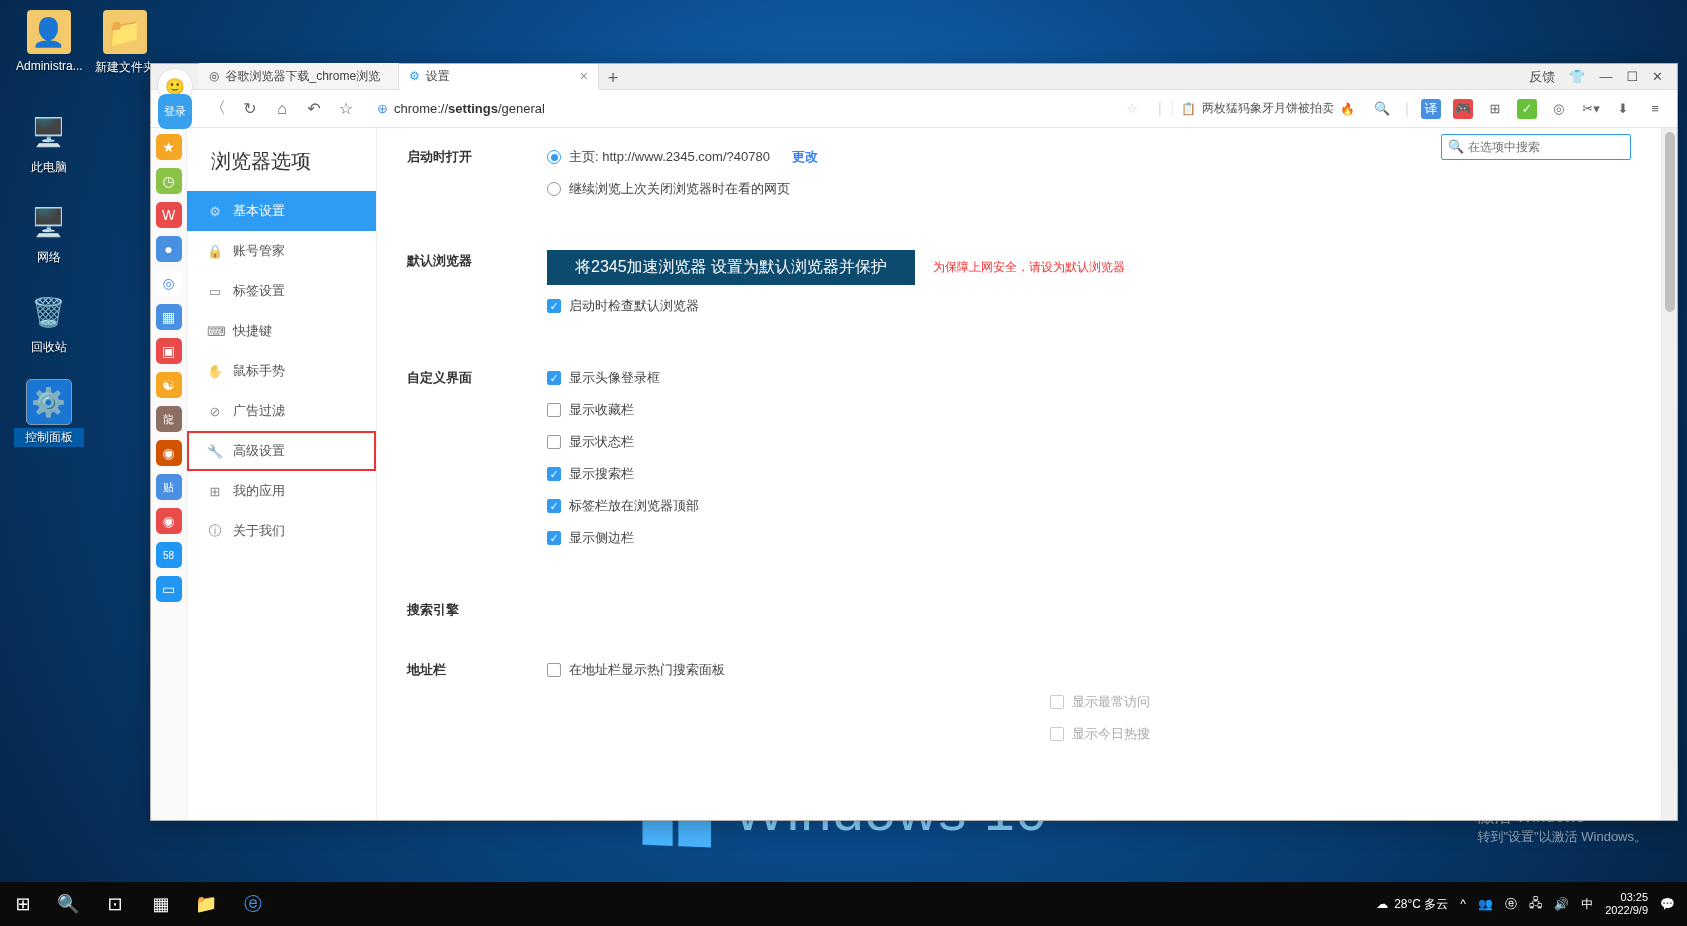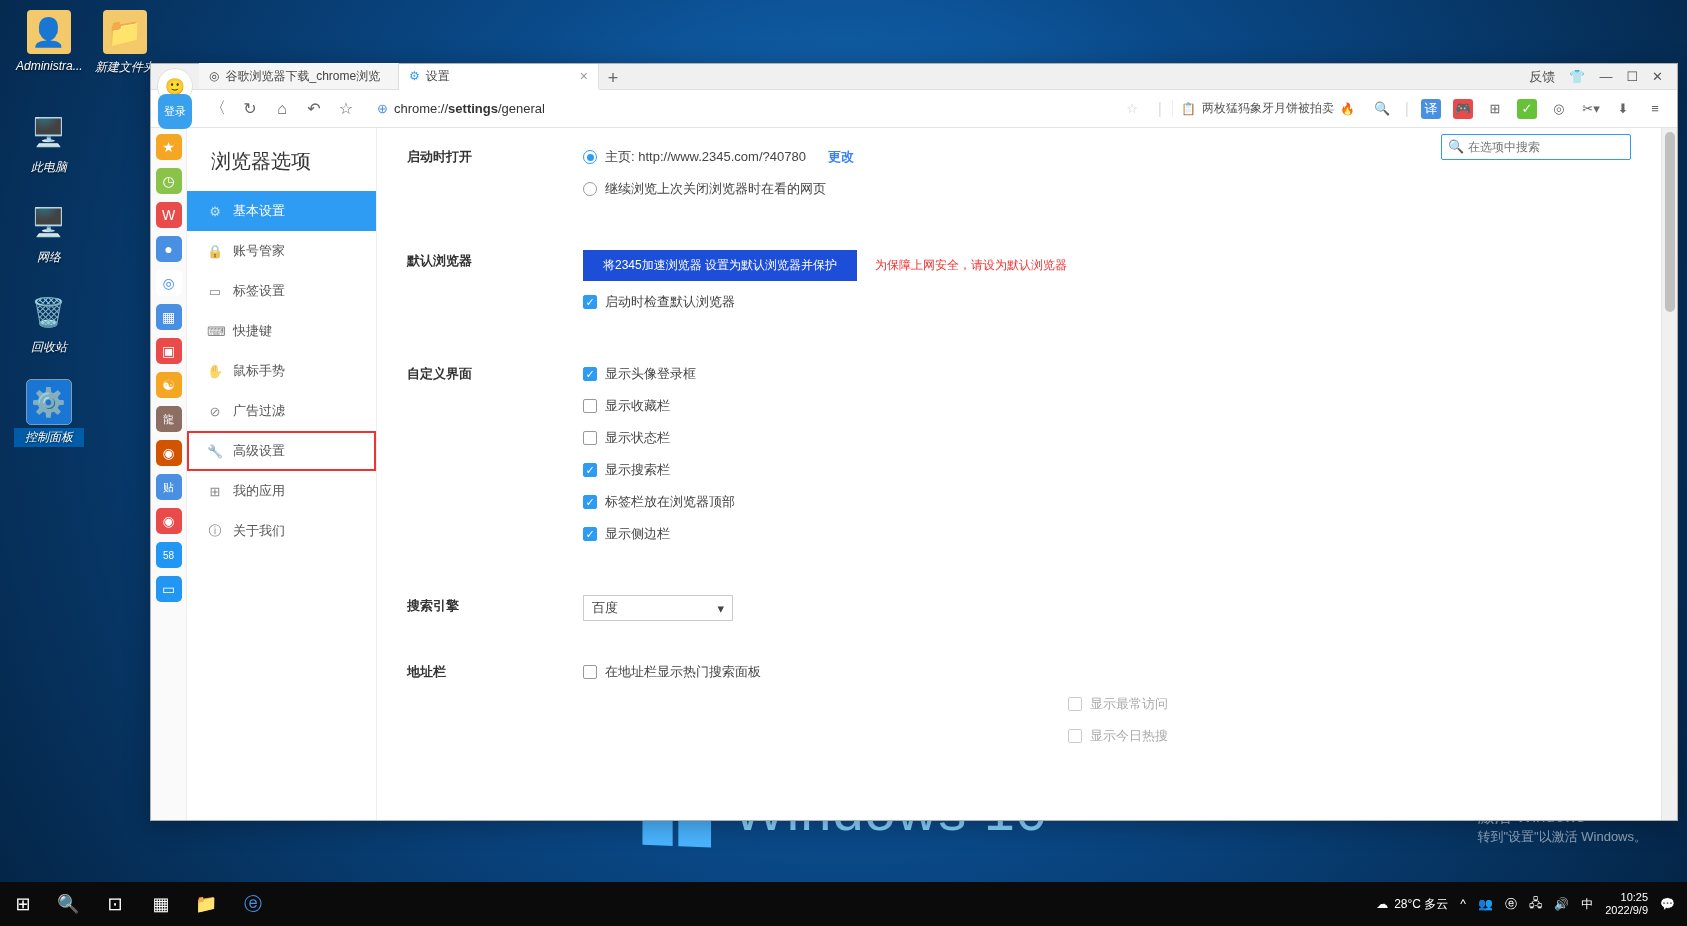--- a/index.html
+++ b/index.html
@@ -9,21 +9,21 @@
   background: radial-gradient(circle at 50% 40%, #1a7fd6 0%, #0a4a8a 45%, #042445 100%);
   overflow: hidden;
   position: relative;
 }
 
 
 .desktop { position: absolute; top: 0; left: 0; width: 100%; height: 100%; }
 .dicon { position: absolute; width: 70px; text-align: center; color: #fff; font-size: 12px; cursor: pointer; }
 .dicon .ibox { width: 44px; height: 44px; margin: 0 auto 4px; display: flex; align-items: center; justify-content: center; font-size: 28px; border-radius: 4px; }
 .dicon.selected .ibox { outline: 1px solid rgba(255,255,255,.5); background: rgba(255,255,255,.15); }
-.dlabel { display: block; text-shadow: 0 1px 2px rgba(0,0,0,.7); padding: 1px 2px; font-style: italic; }
+.dlabel { display: block; text-shadow: 0 1px 2px rgba(0,0,0,.7); padding: 1px 2px; }
 
 
 .browser {
   position: absolute; left: 150px; top: 63px; right: 9px; bottom: 105px;
   background: #fff; border: 1px solid #b0b0b0; box-shadow: 0 4px 24px rgba(0,0,0,.3);
   display: flex; flex-direction: column;
 }
 .titlebar {
   height: 26px; background: #f0f0f0; display: flex; align-items: stretch;
   border-bottom: 1px solid #e0e0e0;
@@ -69,32 +69,32 @@
 .nav-item { height:40px; display:flex; align-items:center; gap:10px; padding-left:20px; font-size:13px; color:#555; cursor:pointer; }
 .nav-item.active { background:#2f9cf4; color:#fff; }
 .nav-item .ni { width:16px; text-align:center; opacity:.7; }
 .nav-highlight { outline:2px solid #e33; outline-offset:-2px; }
 
 .content { flex:1; overflow-y:auto; padding:18px 30px; position:relative; }
 .search-wrap { position:absolute; right:30px; top:6px; }
 .search-box { width:190px; height:26px; border:1px solid #2f9cf4; border-radius:2px; padding:0 8px 0 26px; font-size:12px; color:#888; background:#fff; }
 .search-icon { position:absolute; left:7px; top:5px; color:#2f9cf4; font-size:13px; }
 
-.section { display:flex; margin-bottom:40px;gap:36px; }
+.section { display:flex; margin-bottom:40px; }
 .section-label { width:140px; font-size:13px; color:#333; font-weight: bold; padding-top:2px; }
 .section-body { flex:1; font-size:13px; color:#444; }
 .radio-row, .check-row { display:flex; align-items:center; gap:8px; margin-bottom:10px; min-height:22px; }
 .radio { width:14px; height:14px; border-radius:50%; border:1px solid #999; display:inline-flex; align-items:center; justify-content:center; }
 .radio.on { border-color:#2f9cf4; }
 .radio.on::after { content:""; width:7px; height:7px; background:#2f9cf4; border-radius:50%; }
 .chk { width:14px; height:14px; border:1px solid #999; border-radius:2px; display:inline-flex; align-items:center; justify-content:center; background:#fff; }
 .chk.on { background:#2f9cf4; border-color:#2f9cf4; color:#fff; font-size:11px; }
 .chk.on::after { content:"✓"; line-height:1; }
 .link { color:#3b82f6; cursor:pointer; margin-left:14px;font-weight:bold; }
-.green-btn { background:#1d4ed8; color:#fff; border:none; padding:7px 20px; font-size:12px; cursor:pointer; }
+.green-btn { background:#0c4a6e; color:#fff; border:none; padding:7px 28px; font-size:16px; cursor:pointer; }
 .warn { color:#e33; font-size:12px; margin-left:10px; }
 .select { width:150px; height:26px; border:1px solid #ccc; display:flex; align-items:center; justify-content:space-between; padding:0 8px; font-size:13px; color:#444; cursor:pointer; }
 .gray-text { color:#aaa;justify-content:center; }
 .indent { margin-left:22px; }
 
 
 .arrow { position:absolute; pointer-events:none; }
 
 
 .watermark { position:absolute; right:40px; bottom:80px; color:rgba(255,255,255,.55); font-size:13px; text-align:left; }
@@ -338,26 +338,20 @@
             </div>
             <div class="check-row">
               <span class="chk on"></span>
               <span>显示侧边栏</span>
             </div>
           </div>
       </div>
 
       <div class="section">
         <div class="section-label">搜索引擎</div>
-        <div class="section-body">
-          <div class="select">
-            <span>百度</span>
-            <span>▾</span>
-          </div>
-        </div>
       </div>
 
       <div class="section" style="margin-bottom:10px">
         <div class="section-label">地址栏</div>
         <div class="section-body">
           <div class="check-row">
             <span class="chk"></span>
             <span>在地址栏显示热门搜索面板</span>
           </div>
           <div class="check-row indent gray-text">
@@ -397,18 +391,18 @@
   <div class="spacer"></div>
   <div class="tray">
     <div class="weather">☁ <span>28°C 多云</span></div>
     <span>^</span>
     <span>👥</span>
     <span>ⓔ</span>
     <span>🖧</span>
     <span>🔊</span>
     <span>中</span>
     <div class="clock">
-      <div>10:25</div>
+      <div>03:25</div>
       <div>2022/9/9</div>
     </div>
     <span>💬</span>
   </div>
 </div>
 
 </body></html>

